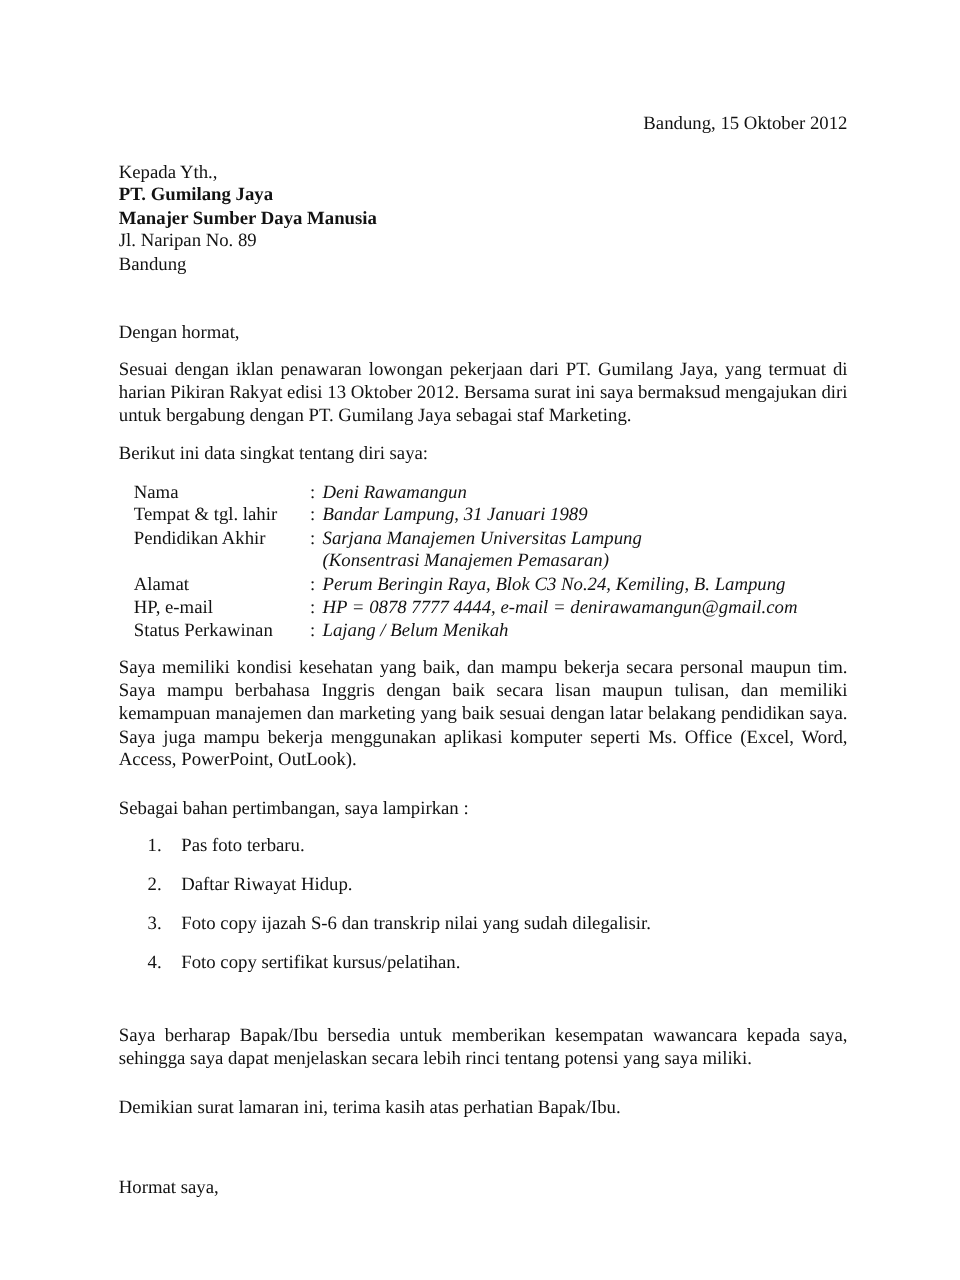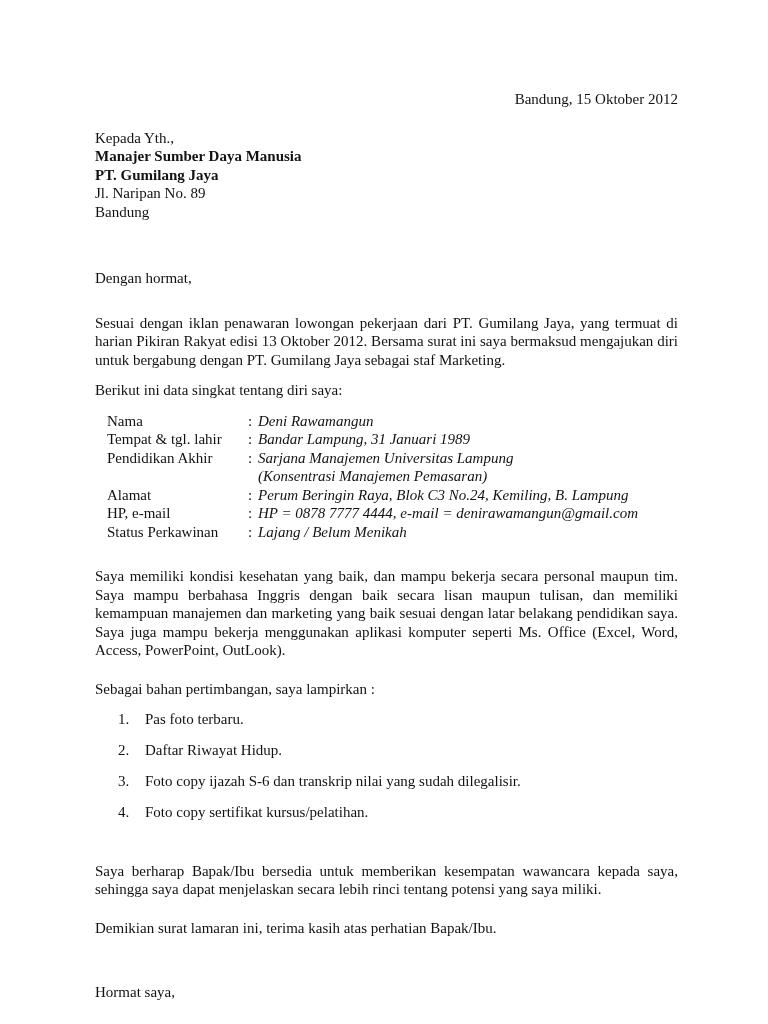--- a/index.html
+++ b/index.html
@@ -23,24 +23,24 @@
     .date-line {
       text-align: right;
     }
     .recipient-block {
       margin-top: 20px;
     }
     .bold {
       font-weight: bold;
     }
     .greeting {
-      margin-top: 48px;
+      margin-top: 36px;
     }
     .para {
-      margin-top: 26px;
+      margin-top: 11px;
       text-align: justify;
     }
     .data-intro {
       margin-top: 12px;
     }
     .data-table {
       margin-top: 12px;
       padding-left: 12px;
     }
     .data-row {
@@ -86,22 +86,22 @@
   </style>
 </head>
 <body>
 
 <div class="page">
 
   <div class="date-line">Bandung, 15 Oktober 2012</div>
 
   <div class="recipient-block">
     <div>Kepada Yth.,</div>
+    <div class="bold">PT. Gumilang Jaya</div>
     <div class="bold">Manajer Sumber Daya Manusia</div>
-    <div class="bold">PT. Gumilang Jaya</div>
     <div>Jl. Naripan No. 89</div>
     <div>Bandung</div>
   </div>
 
   <div class="greeting">Dengan hormat,</div>
 
   <div class="para">Sesuai dengan iklan penawaran lowongan pekerjaan dari PT. Gumilang Jaya, yang termuat di harian Pikiran Rakyat edisi 13 Oktober 2012. Bersama surat ini saya bermaksud mengajukan diri untuk bergabung dengan PT. Gumilang Jaya sebagai staf Marketing.</div>
 
   <div class="data-intro">Berikut ini data singkat tentang diri saya:</div>
 

